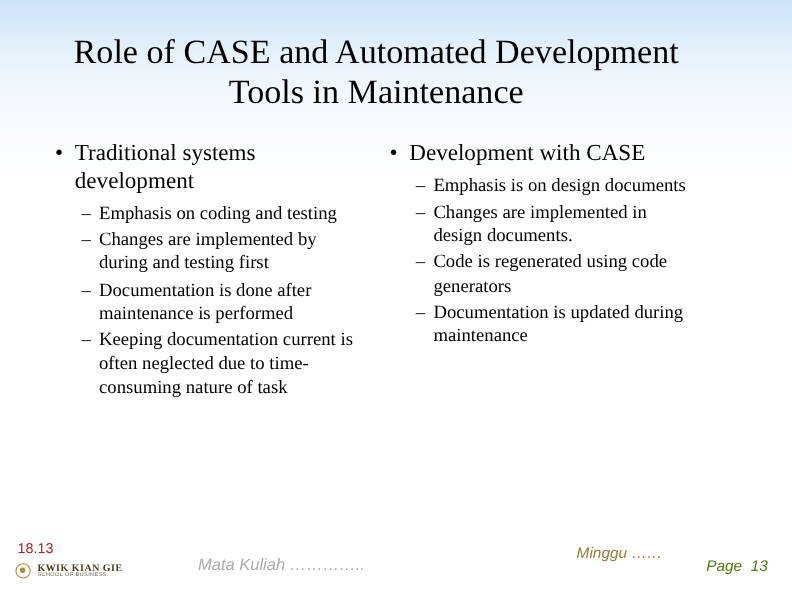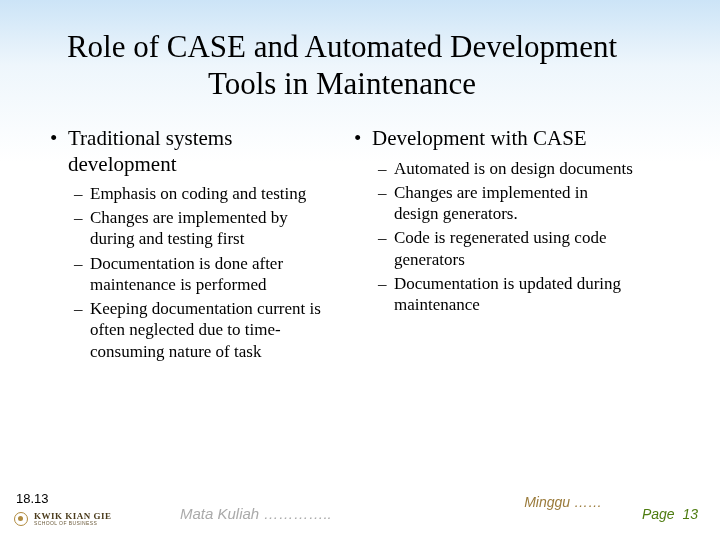--- a/index.html
+++ b/index.html
@@ -66,21 +66,21 @@
     left: 0;
     width: 720px;
     height: 40px;
   }
   .slideno {
     position: absolute;
     left: 16px;
     bottom: 24px;
     font-family: Arial, Helvetica, sans-serif;
     font-size: 13px;
-    color: #000000;
+    color: #b91c1c;
   }
   .logo {
     position: absolute;
     left: 14px;
     bottom: 4px;
     display: flex;
     align-items: center;
     gap: 6px;
   }
   .logo-mark {
@@ -155,22 +155,22 @@
         <li>Emphasis on coding and testing</li>
         <li>Changes are implemented by during and testing first</li>
         <li>Documentation is done after maintenance is performed</li>
         <li>Keeping documentation current is often neglected due to time-consuming nature of task</li>
       </ul>
     </div>
 
     <div class="col">
       <div class="top-bullet">Development with CASE</div>
       <ul class="sublist">
-        <li>Automated is on design documents</li>
-        <li>Changes are implemented in design generators.</li>
+        <li>Emphasis is on design documents</li>
+        <li>Changes are implemented in design documents.</li>
         <li>Code is regenerated using code generators</li>
         <li>Documentation is updated during maintenance</li>
       </ul>
     </div>
 
   </div>
 
   <div class="footer">
     <div class="slideno">18.13</div>
     <div class="logo">

